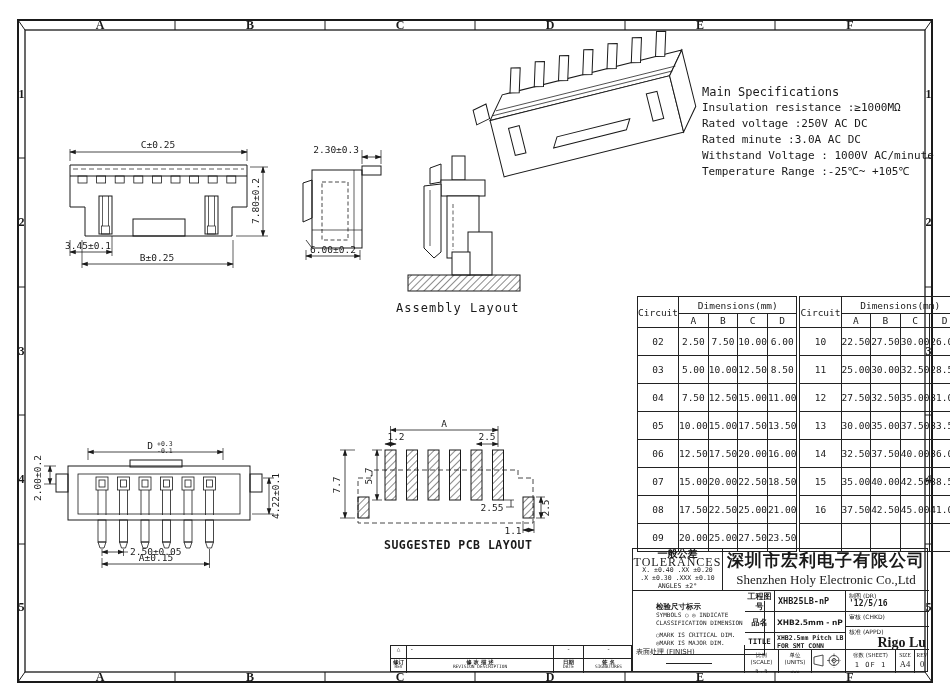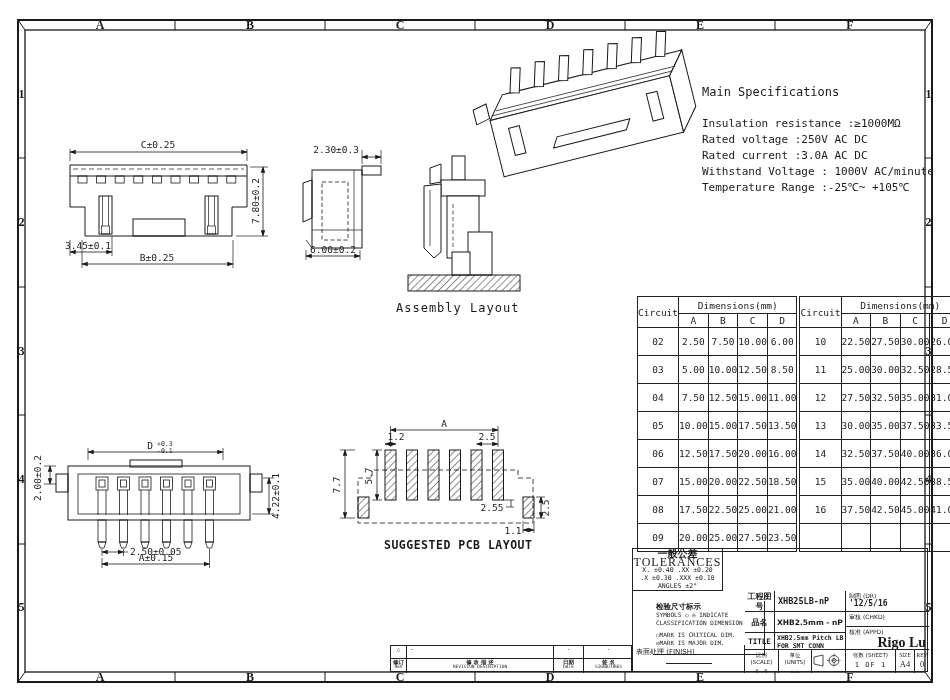--- a/index.html
+++ b/index.html
@@ -3,21 +3,21 @@
 <meta charset="utf-8">
 <style>
   html,body{margin:0;padding:0;background:#fff;width:950px;height:700px;overflow:hidden;}
   #sheet{position:relative;width:950px;height:700px;background:#fff;color:#1a1a1a;
          font-family:"DejaVu Sans Mono", monospace;}
   .abs{position:absolute;}
   svg text{font-family:"DejaVu Sans Mono", monospace;fill:#1a1a1a;}
   .zone{font-family:"Liberation Serif", serif;font-weight:bold;font-size:12px;}
   
   #specs{left:702px;top:84px;width:236px;line-height:16px;font-size:11px;}
-  #specs .t{font-size:12px;margin-bottom:16px;}
+  #specs .t{font-size:12px;margin-bottom:0;}
   
   #dimtables{left:637px;top:296px;display:flex;gap:2px;}
   table.dtab{border-collapse:collapse;font-size:9.5px;}
   table.dtab td{border:1px solid #222;text-align:center;padding:0;height:27px;}
   table.dtab tr.h1 td{height:16px;}
   table.dtab tr.h2 td{height:13px;}
   td.circ{width:36px;} td.dcol{width:26px;}
   
   #tblock{left:632px;top:548px;width:296px;height:124px;border:1.5px solid #222;box-sizing:border-box;}
   .tbc{position:absolute;box-sizing:border-box;border-right:1px solid #222;border-bottom:1px solid #222;overflow:hidden;}
@@ -344,21 +344,21 @@
   </g>
 </svg>
 
 <div class="abs" id="asmlabel">Assembly Layout</div>
 <div class="abs" id="pcblabel">SUGGESTED PCB LAYOUT</div>
 
 <div class="abs" id="specs">
   <div class="t">Main Specifications</div>
   <div>Insulation resistance :≥1000MΩ</div>
   <div>Rated voltage :250V AC DC</div>
-  <div>Rated current :3.0A AC DC</div>
+  <div>Rated minute :3.0A AC DC</div>
   <div>Withstand Voltage : 1000V AC/minute</div>
   <div>Temperature Range  :-25℃~ +105℃</div>
 </div>
 
 <div class="abs" id="dimtables">
   <table class="dtab">
     <tbody>
           <tr class="h1">
       <td class="circ" rowspan="2">Circuit</td>
       <td colspan="4">Dimensions(mm)</td>
@@ -502,20 +502,24 @@
 <div class="abs" id="tblock">
 
   <div class="tbc" style="left:0;top:0;width:90px;height:42px;text-align:center;font-size:6.5px;line-height:8px;padding-top:1px;">
     <div class="cn" style="font-weight:bold;font-size:10px;">一般公差</div>
     <div class="ser" style="font-size:12px;letter-spacing:1px;">TOLERANCES</div>
     <div>X. ±0.40   .XX ±0.20</div>
     <div>.X ±0.30   .XXX ±0.10</div>
     <div>ANGLES    ±2°</div>
   </div>
 
+  <div class="tbc" style="left:90px;top:0;width:206px;height:42px;border-right:none;text-align:center;">
+    <div class="cn" style="font-size:17px;font-weight:bold;letter-spacing:1px;line-height:22px;">深圳市宏利电子有限公司</div>
+    <div class="ser" style="font-size:13px;line-height:17px;">Shenzhen Holy Electronic Co.,Ltd</div>
+  </div>
 
   <div class="tbc" style="left:0;top:52px;width:112px;height:54px;padding:2px 3px;font-size:6px;line-height:8px;margin-left:20px;">
     <div class="cn" style="font-weight:bold;font-size:7.5px;">检验尺寸标示</div>
     <div>SYMBOLS ○ ◎ INDICATE</div>
     <div>CLASSIFICATION DIMENSION</div>
     <div style="margin-top:4px;">○MARK IS CRITICAL DIM.</div>
     <div>◎MARK IS MAJOR DIM.</div>
   </div>
 
   <div class="tbc" style="left:0;top:96px;width:112px;height:28px;border-bottom:none;padding:2px 3px;font-size:7px;">

